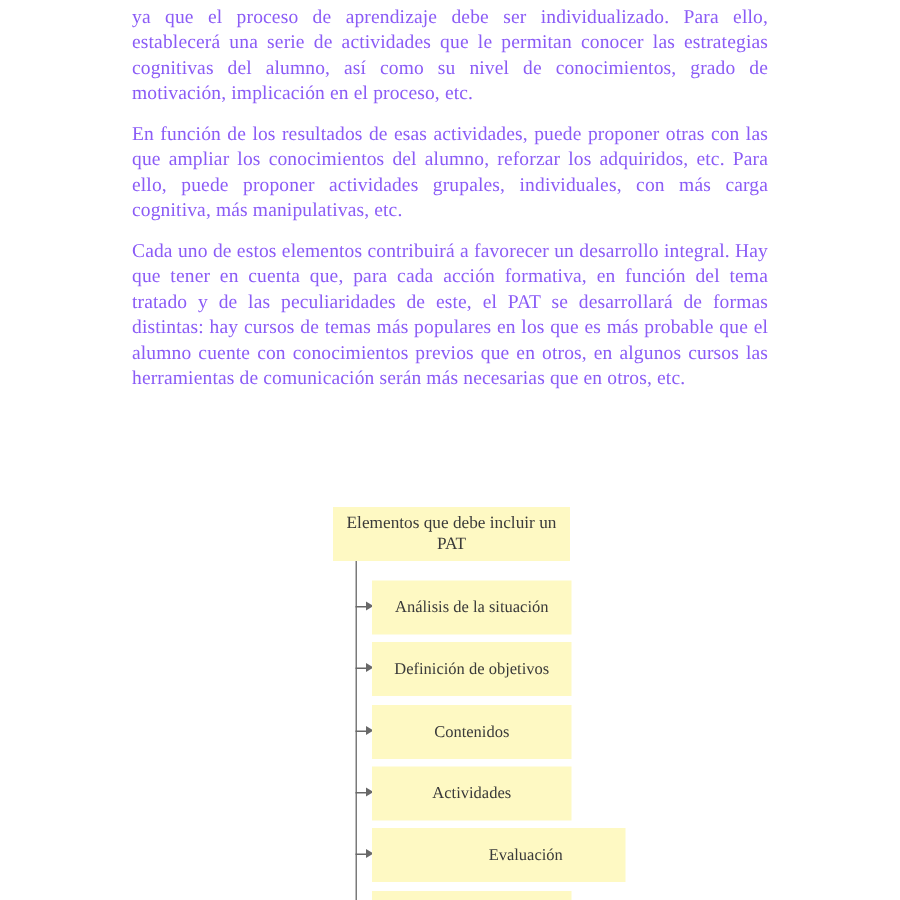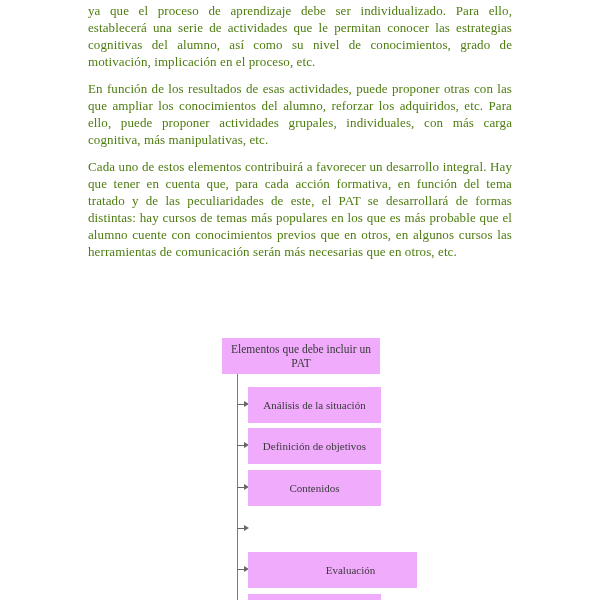--- a/index.html
+++ b/index.html
@@ -13,39 +13,39 @@
     height: 600px;
     background: #ffffff;
     overflow: hidden;
     font-family: "Liberation Serif", "DejaVu Serif", serif;
   }
   .text-column {
     position: absolute;
     left: 88px;
     top: 2px;
     width: 424px;
-    color: #4d7c0f;
+    color: #8b5cf6;
   }
   .text-column p {
     margin: 0 0 10px 0;
     font-size: 13px;
     line-height: 17px;
     text-align: justify;
     letter-spacing: 0.1px;
   }
   .diagram {
     position: absolute;
     left: 222px;
     top: 338px;
     width: 158px;
     height: 262px;
   }
   .d-box {
     position: absolute;
-    background: #f0abfc;
+    background: #fef9c3;
     color: #3a3a3a;
     font-size: 11px;
     line-height: 13px;
     display: flex;
     align-items: center;
     justify-content: center;
     text-align: center;
   }
   .d-title {
     left: 0;
@@ -119,20 +119,23 @@
     </div>
 
     <div class="arrow-stem" style="top: 149px;"></div>
     <div class="arrow-head" style="top: 146px;"></div>
     <div class="d-box d-node" style="top: 132px;">
       <span>Contenidos</span>
     </div>
 
     <div class="arrow-stem" style="top: 190px;"></div>
     <div class="arrow-head" style="top: 187px;"></div>
+    <div class="d-box d-node" style="top: 173px;">
+      <span>Actividades</span>
+    </div>
 
     <div class="arrow-stem" style="top: 231px;"></div>
     <div class="arrow-head" style="top: 228px;"></div>
     <div class="d-box d-node" style="top: 214px; padding-left: 36px;">
       <span>Evaluación</span>
     </div>
 
     <div class="d-box d-node" style="top: 256px;">
       <span></span>
     </div>

